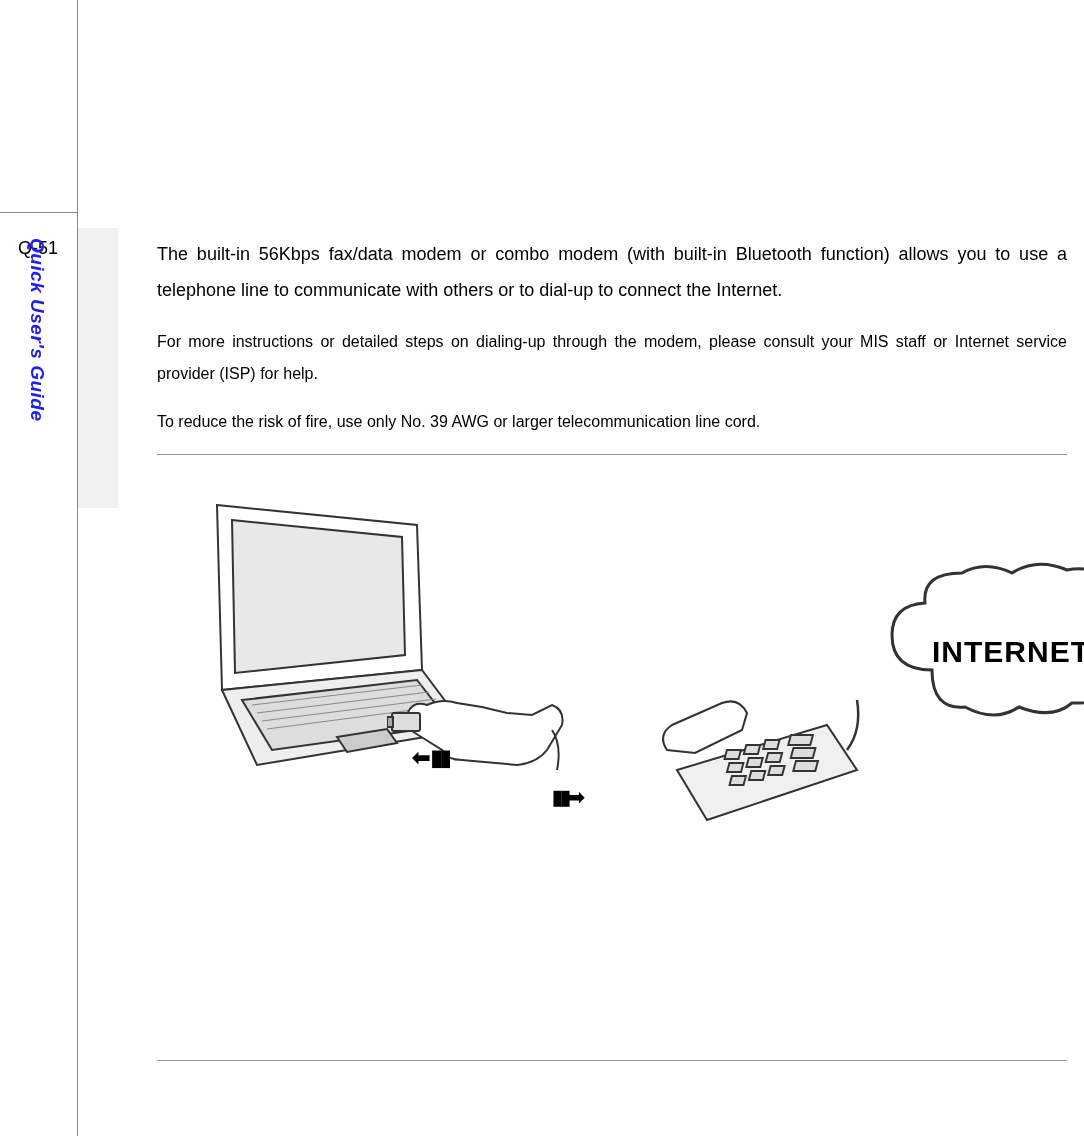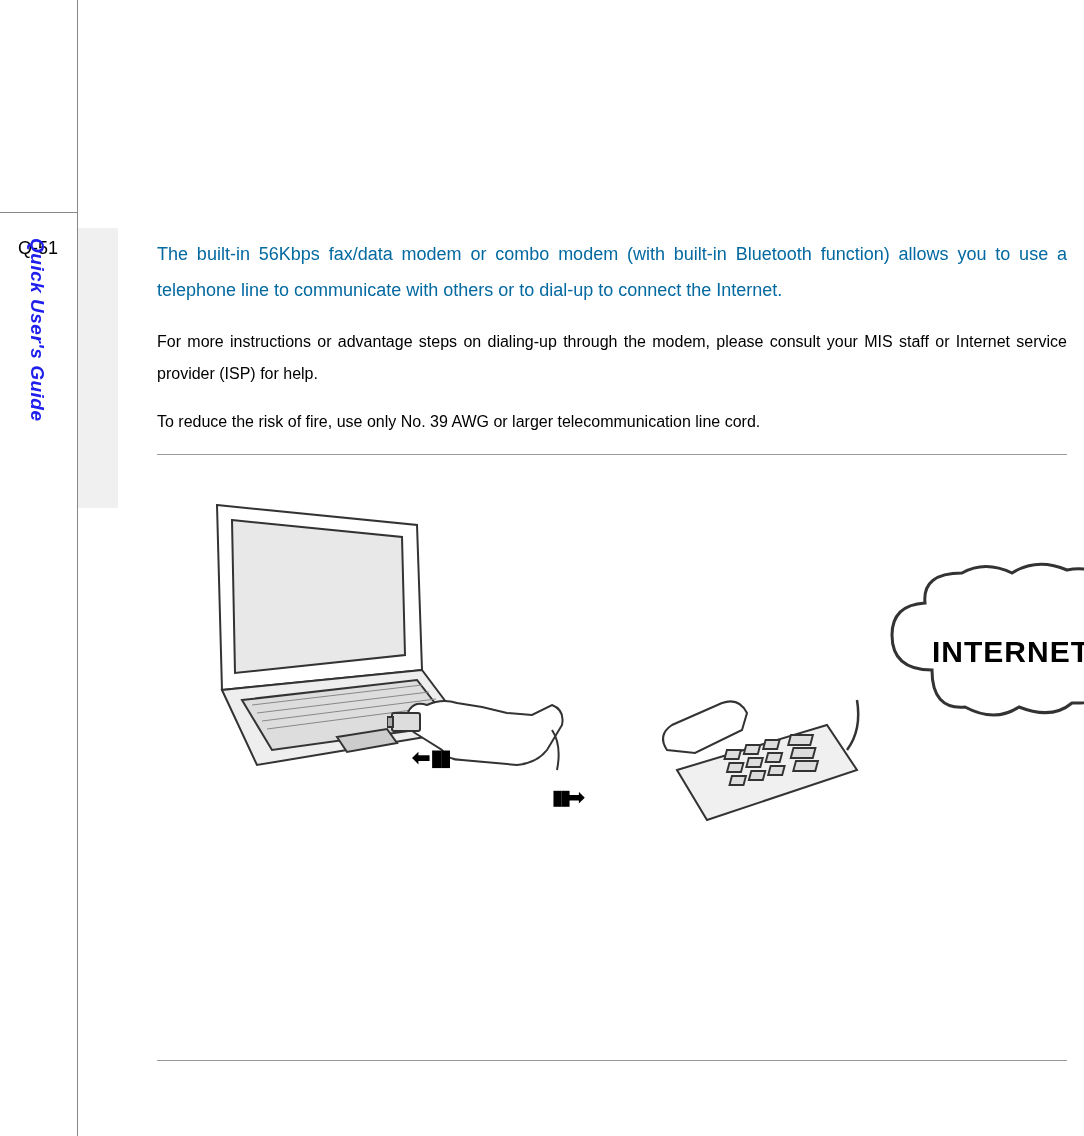--- a/index.html
+++ b/index.html
@@ -74,21 +74,21 @@
       font-size: 22px;
       font-weight: bold;
       text-decoration: underline;
       margin-bottom: 8px;
     }
     .para {
       font-size: 18px;
       line-height: 2.0;
       text-align: justify;
       margin-bottom: 18px;
-      color: #0369a1;
+      color: #000000;
     }
     .para-small {
       font-size: 16px;
       line-height: 2.0;
       text-align: justify;
       margin-bottom: 16px;
       color: #000;
     }
     .hr {
       border: none;
@@ -164,21 +164,21 @@
   <div class="left-border"></div>
   <div class="top-border"></div>
 
   <div class="page-number">Q-51</div>
 
   <div class="sidebar-label"></div>
   <div class="sidebar-text-vertical">Quick User's Guide</div>
 
   <div class="content">
     <p class="para">The built-in 56Kbps fax/data modem or combo modem (with built-in Bluetooth function) allows you to use a telephone line to communicate with others or to dial-up to connect the Internet.</p>
-    <p class="para-small">For more instructions or advantage steps on dialing-up through the modem, please consult your MIS staff or Internet service provider (ISP) for help.</p>
+    <p class="para-small">For more instructions or detailed steps on dialing-up through the modem, please consult your MIS staff or Internet service provider (ISP) for help.</p>
     <p class="para-small">To reduce the risk of fire, use only No. 39 AWG or larger telecommunication line cord.</p>
     <hr class="hr">
 
     <div class="diagram-area">
 
       <svg class="laptop" width="290" height="280" viewBox="0 0 290 280">
         <g stroke="#333" stroke-width="2" fill="#f8f8f8">
           <path d="M 30 10 L 230 30 L 235 175 L 35 195 Z" fill="#fff"></path>
           <path d="M 45 25 L 215 42 L 218 160 L 48 178 Z" fill="#e8e8e8"></path>
           <path d="M 35 195 L 235 175 L 280 235 L 70 270 Z" fill="#eee"></path>

